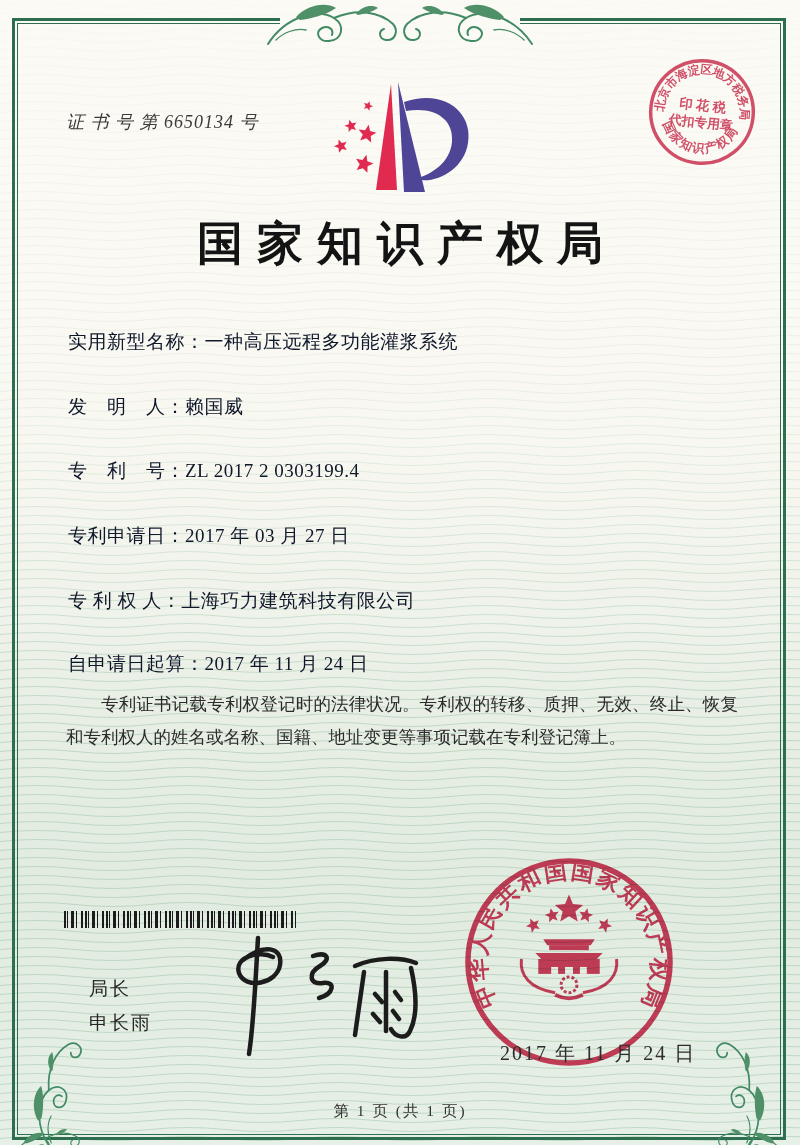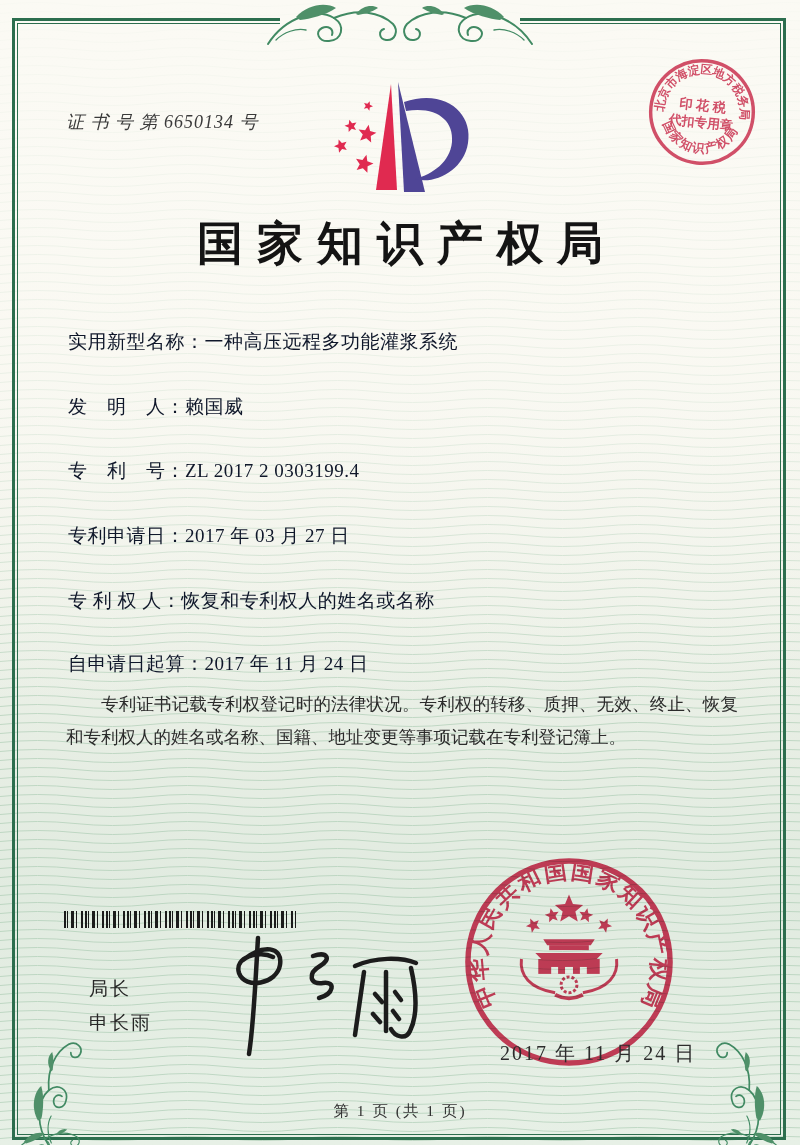--- a/index.html
+++ b/index.html
@@ -130,21 +130,21 @@
 <div class="abs field f1">
   <span>发　明　人：</span><span>赖国威</span>
 </div>
 <div class="abs field f2">
   <span>专　利　号：</span><span>ZL 2017 2 0303199.4</span>
 </div>
 <div class="abs field f3">
   <span>专利申请日：</span><span>2017 年 03 月 27 日</span>
 </div>
 <div class="abs field f4">
-  <span>专 利 权 人：</span><span>恢复和专利权人的姓名或名称</span>
+  <span>专 利 权 人：</span><span>上海巧力建筑科技有限公司</span>
 </div>
 <div class="abs field f5">
   <span>自申请日起算：</span><span>2017 年 11 月 24 日</span>
 </div>
 
 <div class="abs body-text">
   <p>专利证书记载专利权登记时的法律状况。专利权的转移、质押、无效、终止、恢复和专利权人的姓名或名称、国籍、地址变更等事项记载在专利登记簿上。</p>
 </div>
 
 <div class="abs barcode"></div>

